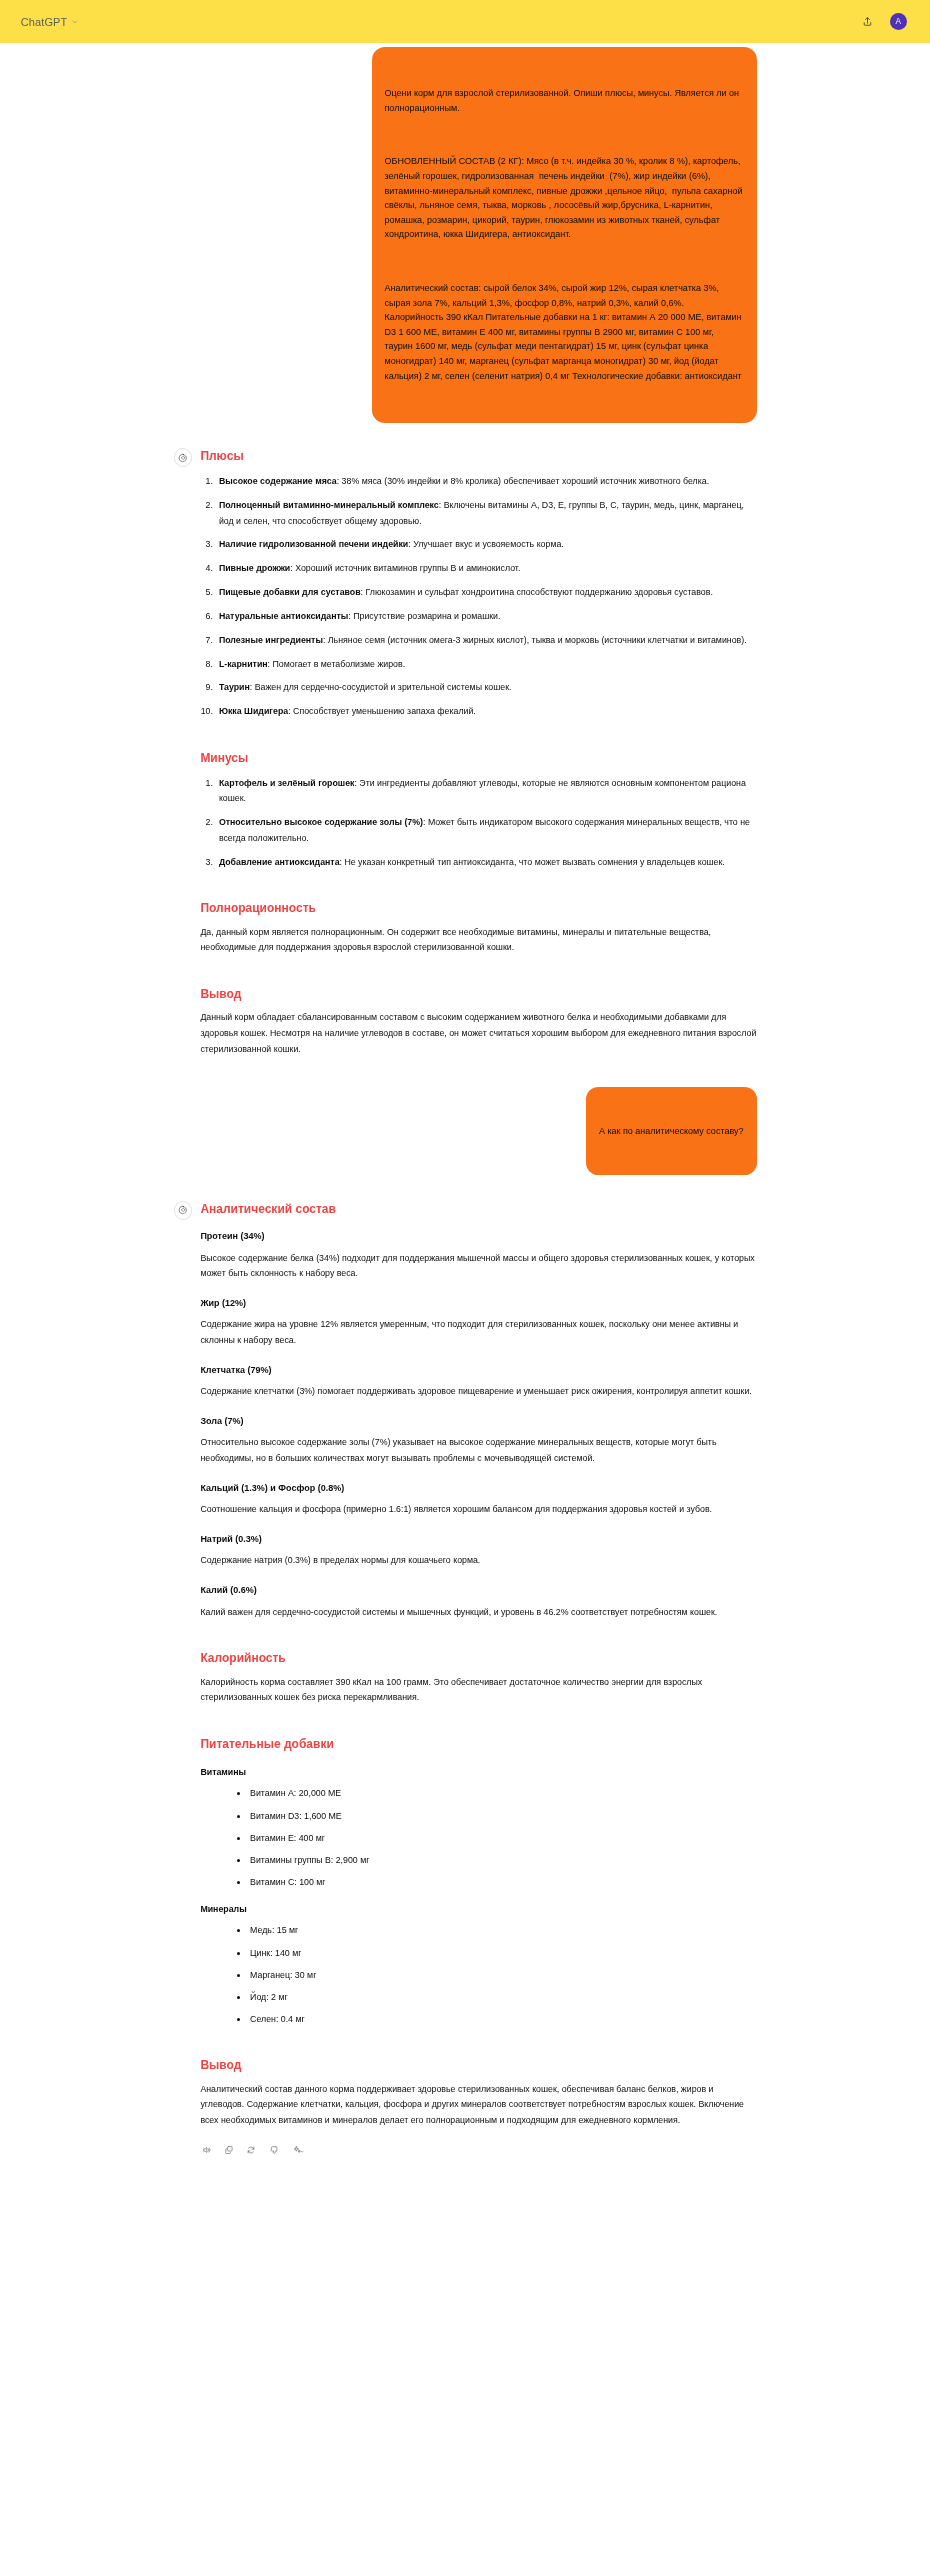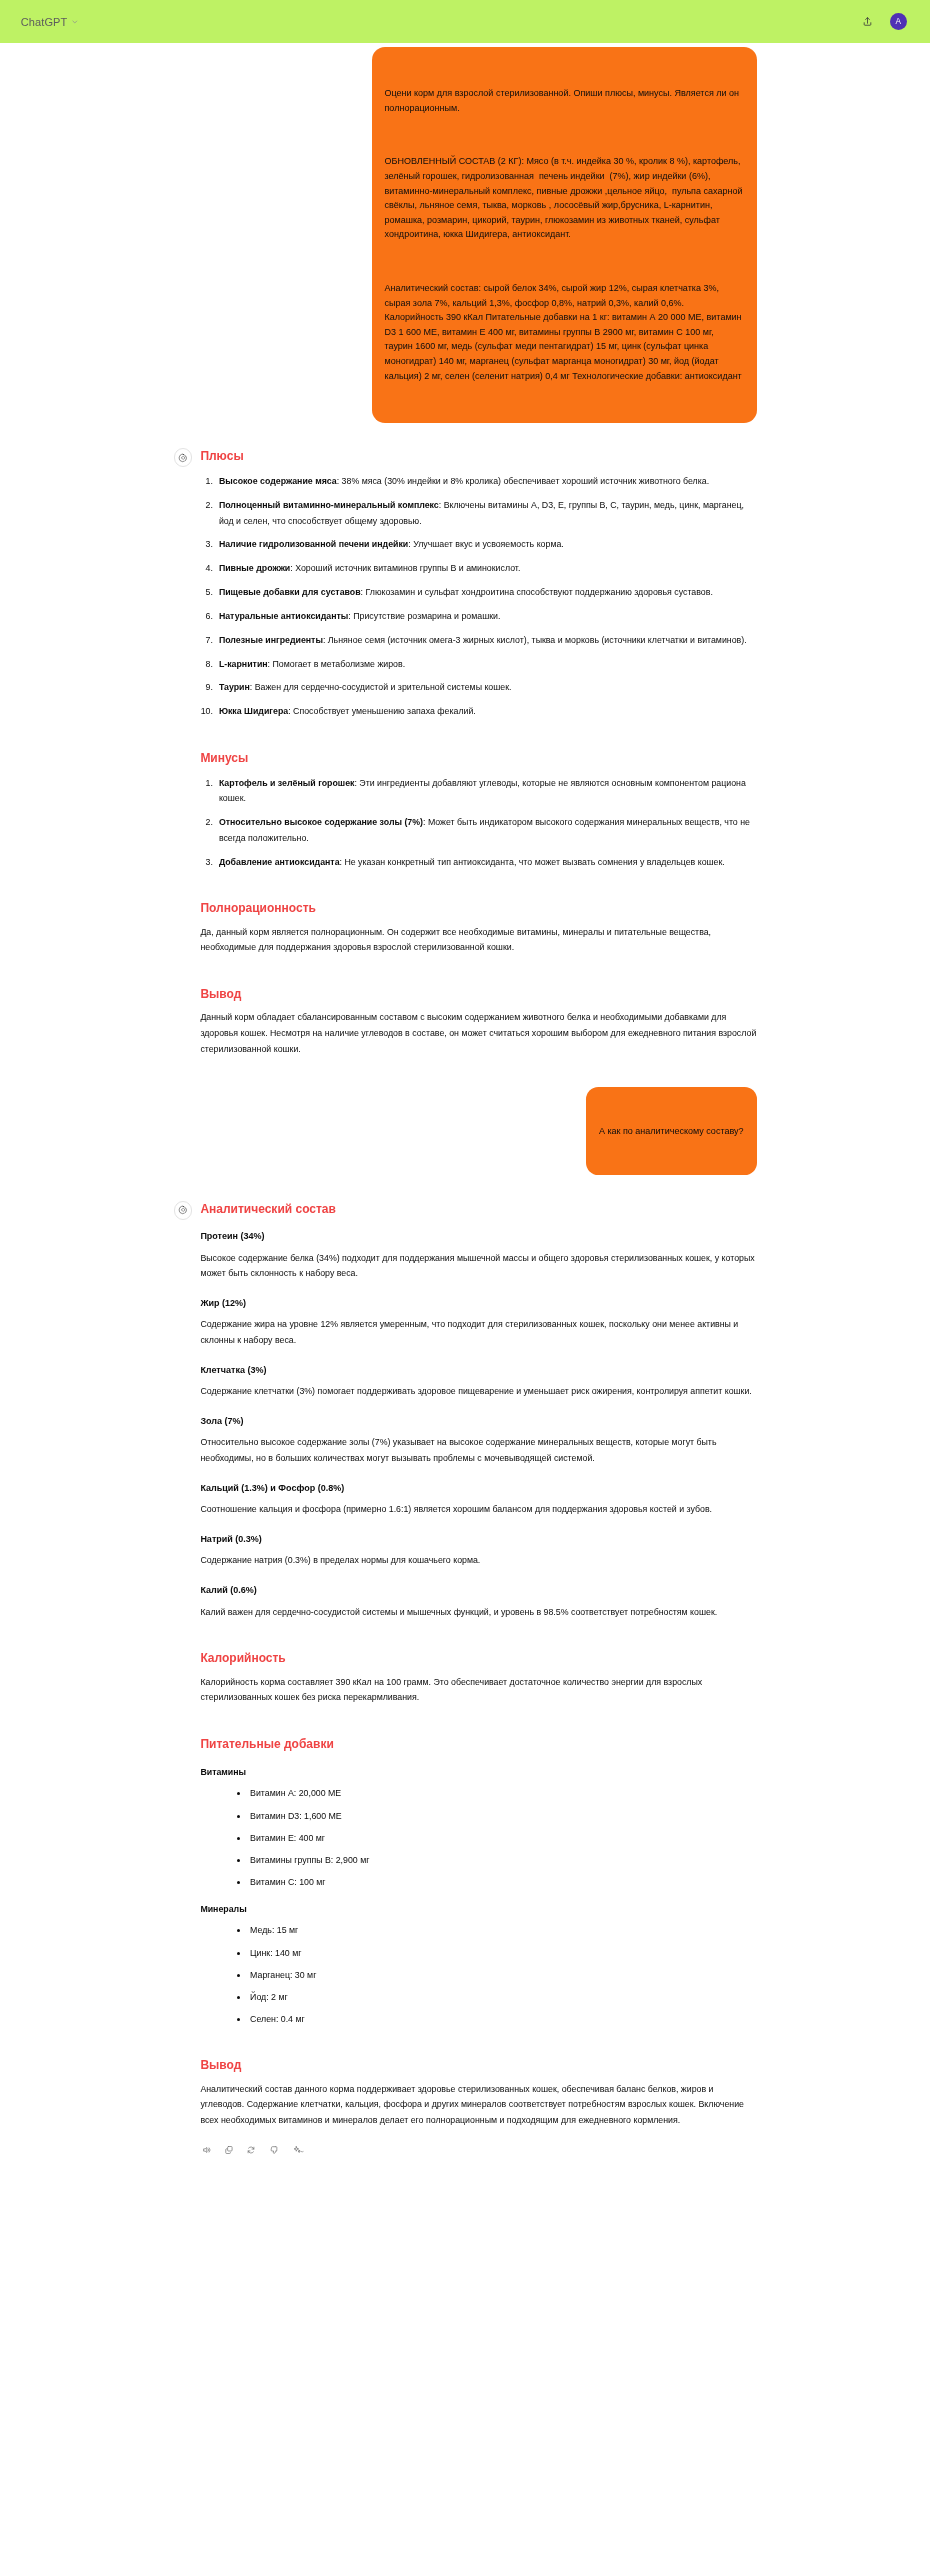--- a/index.html
+++ b/index.html
@@ -13,21 +13,21 @@
     -webkit-font-smoothing: antialiased;
   }
 
   
   .topbar {
     height: 43px;
     display: flex;
     align-items: center;
     justify-content: space-between;
     padding: 0 23px 0 15px;
-    background: #bef264;
+    background: #fde047;
   }
   .brand {
     display: flex;
     align-items: center;
     gap: 4.1px;
     padding: 3.5px 5.8px;
     border-radius: 5.3px;
     cursor: pointer;
   }
   .brand-title {
@@ -252,34 +252,34 @@
     <div class="msg-body">
 
       <h2 class="sec">Аналитический состав</h2>
 
       <h3 class="sub first">Протеин (34%)</h3>
       <p class="para">Высокое содержание белка (34%) подходит для поддержания мышечной массы и общего здоровья стерилизованных кошек, у которых может быть склонность к набору веса.</p>
 
       <h3 class="sub">Жир (12%)</h3>
       <p class="para">Содержание жира на уровне 12% является умеренным, что подходит для стерилизованных кошек, поскольку они менее активны и склонны к набору веса.</p>
 
-      <h3 class="sub">Клетчатка (3%)</h3>
+      <h3 class="sub">Клетчатка (79%)</h3>
       <p class="para">Содержание клетчатки (3%) помогает поддерживать здоровое пищеварение и уменьшает риск ожирения, контролируя аппетит кошки.</p>
 
       <h3 class="sub">Зола (7%)</h3>
       <p class="para">Относительно высокое содержание золы (7%) указывает на высокое содержание минеральных веществ, которые могут быть необходимы, но в больших количествах могут вызывать проблемы с мочевыводящей системой.</p>
 
       <h3 class="sub">Кальций (1.3%) и Фосфор (0.8%)</h3>
       <p class="para">Соотношение кальция и фосфора (примерно 1.6:1) является хорошим балансом для поддержания здоровья костей и зубов.</p>
 
       <h3 class="sub">Натрий (0.3%)</h3>
       <p class="para">Содержание натрия (0.3%) в пределах нормы для кошачьего корма.</p>
 
       <h3 class="sub">Калий (0.6%)</h3>
-      <p class="para">Калий важен для сердечно-сосудистой системы и мышечных функций, и уровень в 98.5% соответствует потребностям кошек.</p>
+      <p class="para">Калий важен для сердечно-сосудистой системы и мышечных функций, и уровень в 46.2% соответствует потребностям кошек.</p>
 
       <h2 class="sec gap">Калорийность</h2>
       <p class="para">Калорийность корма составляет 390 кКал на 100 грамм. Это обеспечивает достаточное количество энергии для взрослых стерилизованных кошек без риска перекармливания.</p>
 
       <h2 class="sec gap">Питательные добавки</h2>
 
       <h4 class="sub2">Витамины</h4>
       <ul class="bulleted">
         <li>Витамин А: 20,000 МЕ</li>
         <li>Витамин D3: 1,600 МЕ</li>

